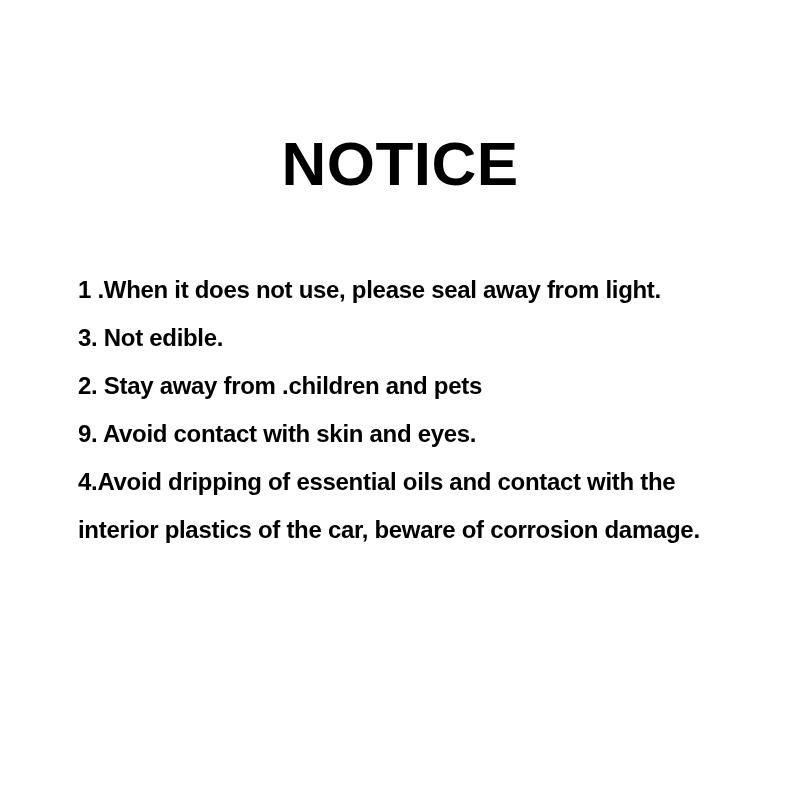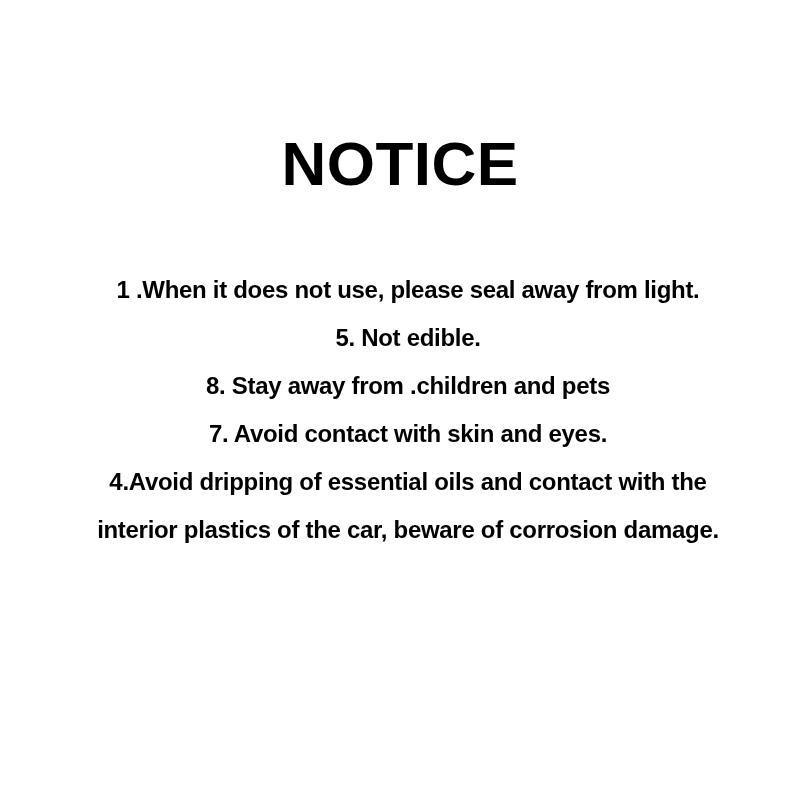--- a/index.html
+++ b/index.html
@@ -34,29 +34,28 @@
       left: 78px;
       width: 660px;
       font-size: 24px;
       font-weight: bold;
       line-height: 48px;
       letter-spacing: -0.3px;
     }
     .notice-item {
       margin: 0;
       padding: 0;
-      text-align: center;
     }
   </style>
 </head>
 <body>
 
 <div class="page" style="--bg-color: #ffffff; --text-color: #000000;">
   <h1 class="title">NOTICE</h1>
 
   <div class="notice-body">
     <p class="notice-item">1 .When it does not use, please seal away from light.</p>
-    <p class="notice-item">5. Not edible.</p>
-    <p class="notice-item">8. Stay away from .children and pets</p>
-    <p class="notice-item">7. Avoid contact with skin and eyes.</p>
+    <p class="notice-item">3. Not edible.</p>
+    <p class="notice-item">2. Stay away from .children and pets</p>
+    <p class="notice-item">9. Avoid contact with skin and eyes.</p>
     <p class="notice-item">4.Avoid dripping of essential oils and contact with the interior plastics of the car, beware of corrosion damage.</p>
   </div>
 </div>
 
 </body></html>

